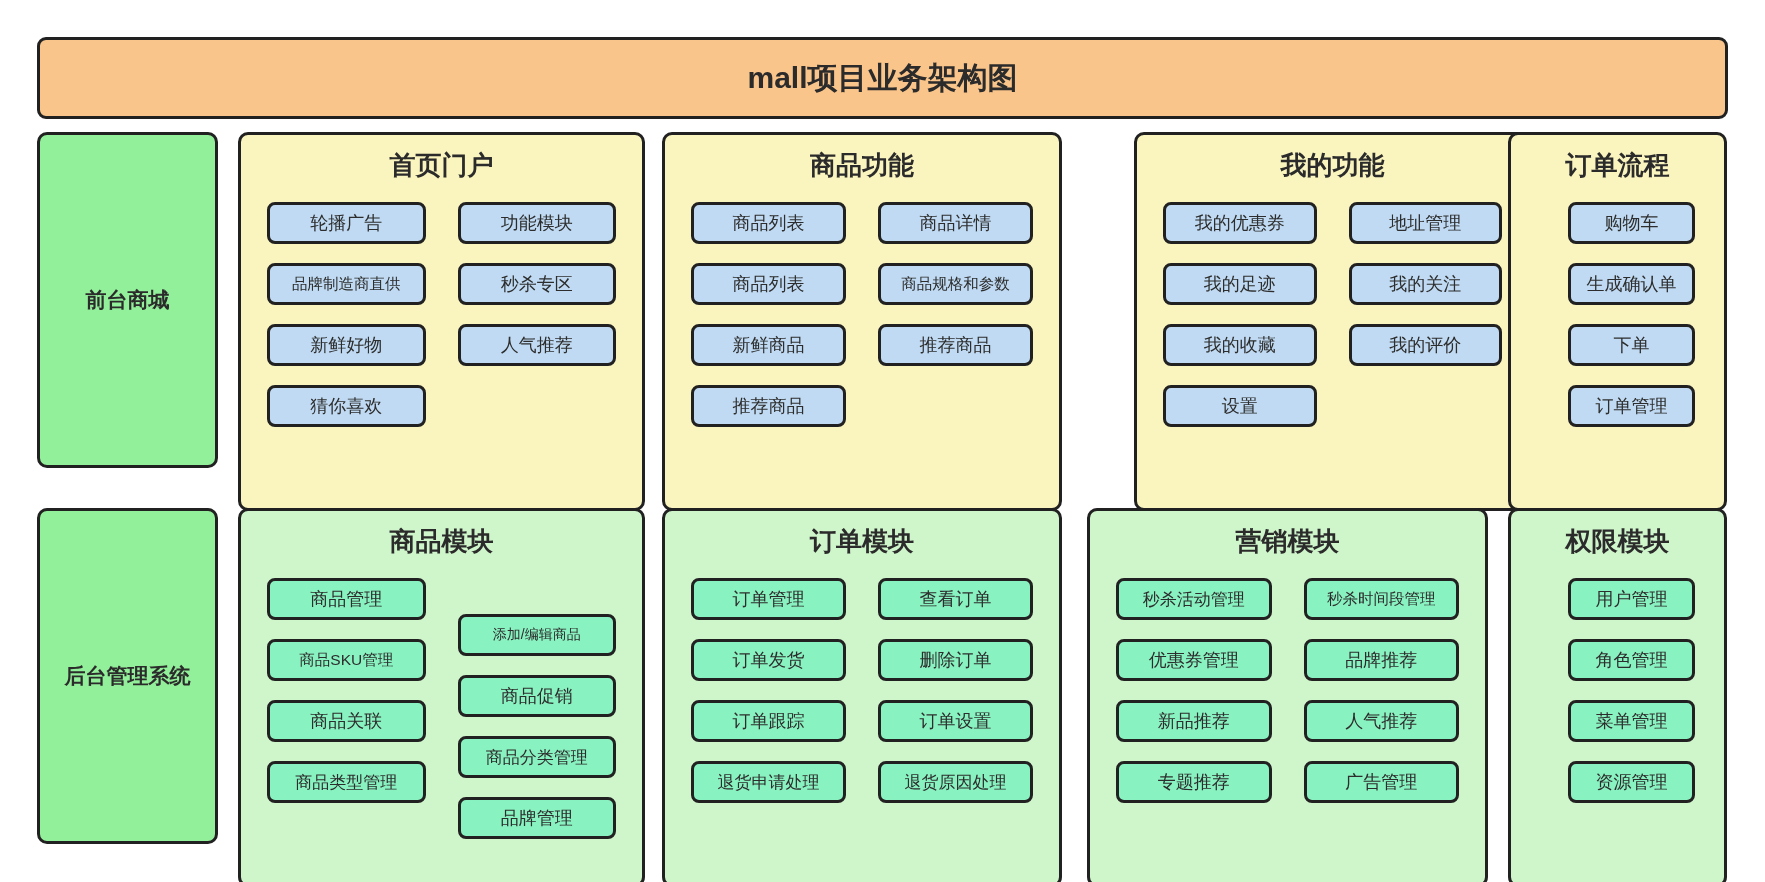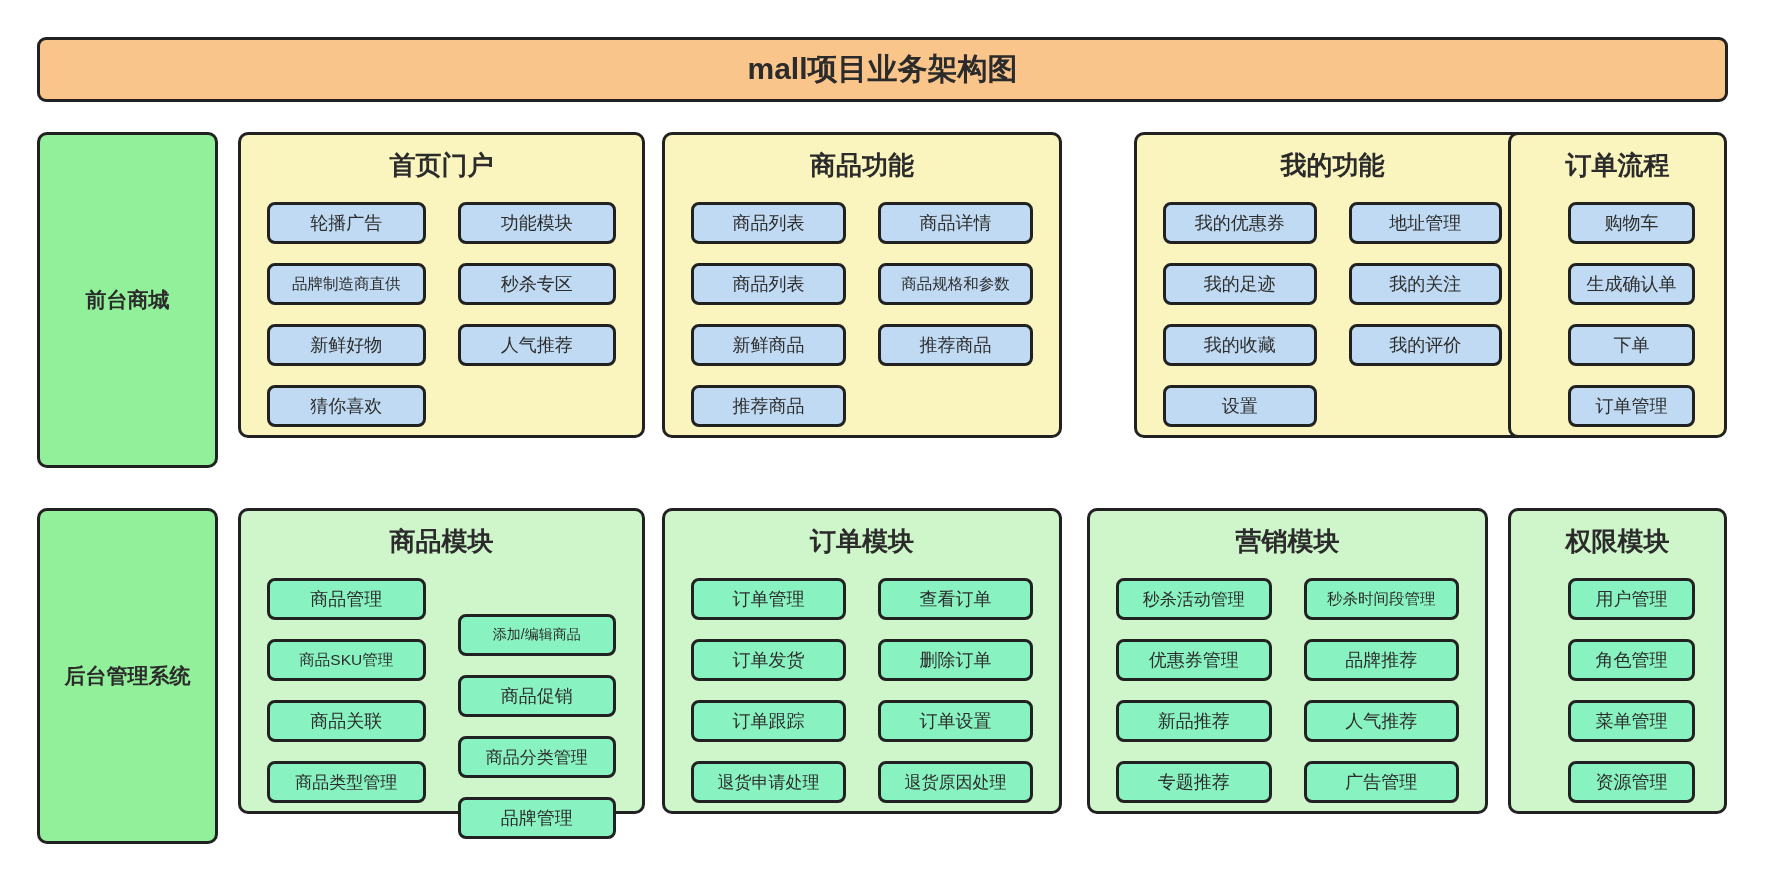--- a/index.html
+++ b/index.html
@@ -1,33 +1,33 @@
 <!DOCTYPE html>
 <html><head>
 <meta charset="utf-8">
 <style>
   html,body { margin:0; padding:0; background:#ffffff; }
   .stage {
     position:relative; width:1765px; height:882px; background:#ffffff;
     font-family:"Liberation Sans", sans-serif; color:#2d2d2d; overflow:hidden;
   }
   .titlebar {
-    position:absolute; left:37px; top:37px; width:1691px; height:65px;
+    position:absolute; left:37px; top:37px; width:1691px; height:82px;
     background:#FAC58B; border:3px solid #212121; border-radius:9px;
     display:flex; align-items:center; justify-content:center;
     font-size:30px; font-weight:bold; color:#2b2b2b; box-sizing:border-box;
   }
   .groupbox {
     position:absolute; left:37px; width:181px; height:336px;
     background:#93F09A; border:3px solid #212121; border-radius:10px;
     display:flex; align-items:center; justify-content:center;
     font-size:21px; font-weight:bold; color:#2b2b2b; box-sizing:border-box;
   }
   .panel {
-    position:absolute; height:306px; border:3px solid #212121; border-radius:10px;
+    position:absolute; height:379px; border:3px solid #212121; border-radius:10px;
     box-sizing:border-box;
   }
   .panel.front { background:#FAF5BF; }
   .panel.admin { background:#CFF5CB; }
   .panel-title {
     margin-top:13px; text-align:center; font-size:26px; font-weight:bold; color:#2b2b2b;
   }
   .cols { display:flex; gap:32px; padding:19px 26px 0; }
   .panel.single .cols { padding:19px 29px 0;margin-left:28px; }
   .col { flex:1; display:flex; flex-direction:column; gap:19px; min-width:0; }

